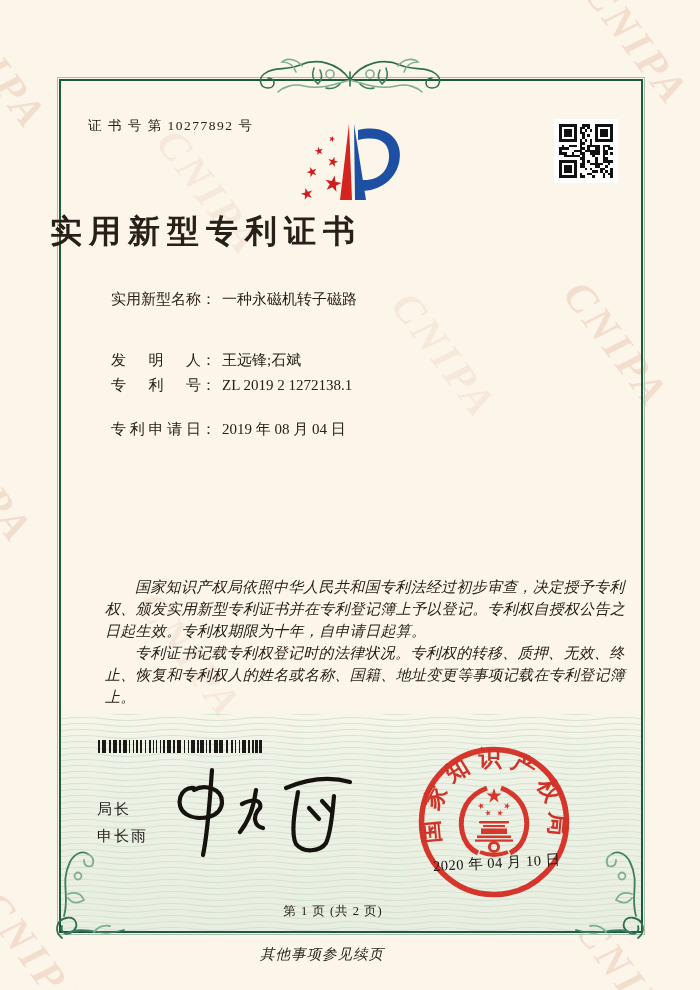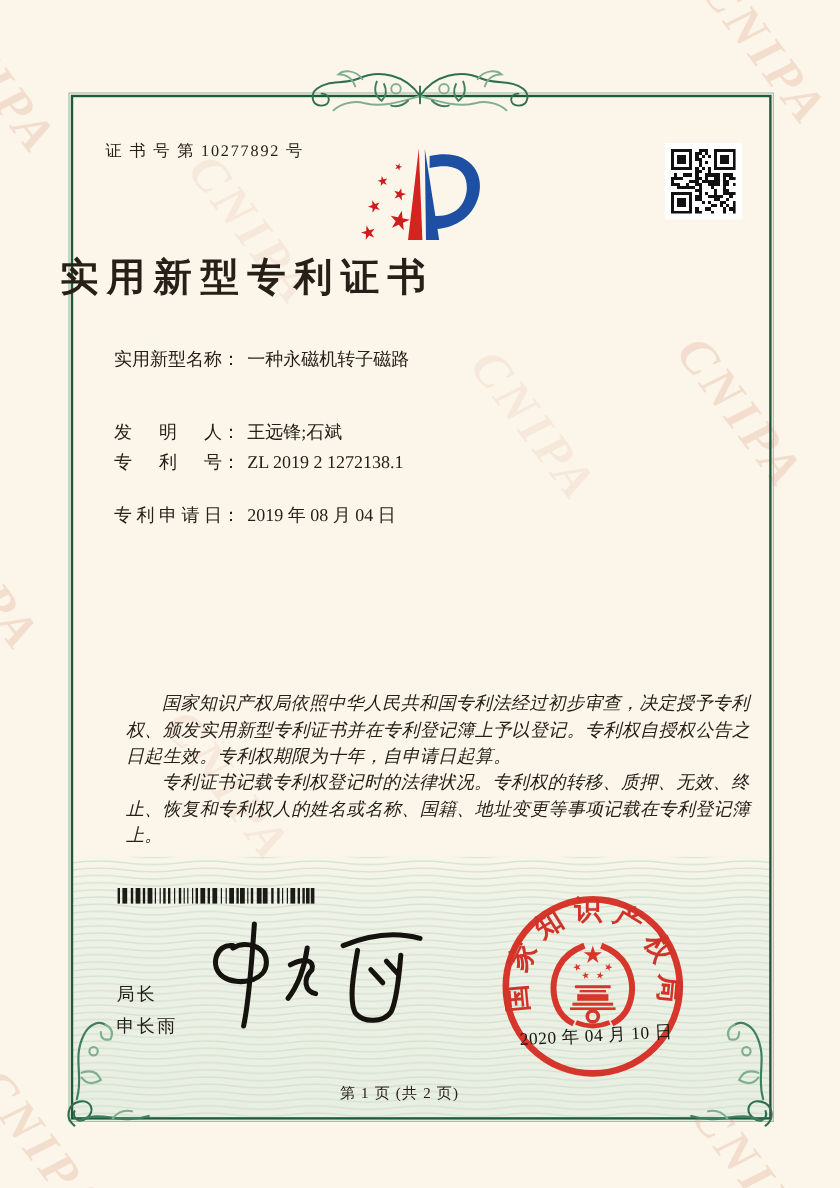--- a/index.html
+++ b/index.html
@@ -19,32 +19,32 @@
   .waves{position:absolute;left:60px;top:704px;z-index:2;}
   
   .certnum{position:absolute;left:88px;top:117px;font-size:13.5px;letter-spacing:1.5px;z-index:4;}
   .logo{position:absolute;left:292px;top:110px;z-index:4;}
   .qrbox{position:absolute;left:554px;top:119px;width:64px;height:64px;background:#fff;z-index:4;
          display:flex;align-items:center;justify-content:center;}
   .title{position:absolute;left:50px;top:210px;width:584px;text-align:left;
          font-size:32px;font-weight:700;letter-spacing:7px;z-index:4;}
   .row{position:absolute;left:95px;font-size:15px;z-index:4;white-space:nowrap;}
   .lbl{display:inline-block;width:90px;text-align:justify;text-align-last:justify;
-       vertical-align:bottom;}
+       vertical-align:bottom;margin-left:16px;}
   .val{margin-left:6px;}
   .grant2{position:absolute;left:267px;top:0;}
   .paras{position:absolute;left:105px;top:576px;width:521px;z-index:4;
          font-style:italic;font-size:15px;line-height:22px;}
   .paras p{margin:0;text-indent:2em;letter-spacing:.3px;}
   .barcode{position:absolute;left:98px;top:740px;width:170px;height:13px;z-index:4;
            display:flex;align-items:stretch;}
   .barcode i{display:block;background:#1c1a17;}
   .official{position:absolute;left:97px;z-index:5;
             font-family:"Liberation Sans","DejaVu Sans",sans-serif;
-            font-size:15px;letter-spacing:2px;color:#23201c;margin-top:19px;}
+            font-size:15px;letter-spacing:2px;color:#23201c;}
   .sig{position:absolute;left:160px;top:756px;z-index:5;}
   .seal{position:absolute;left:409px;top:737px;z-index:6;}
   .sealdate{position:absolute;left:433px;top:853px;width:150px;z-index:7;
             font-size:14.5px;letter-spacing:.5px;color:#17130e;transform:rotate(-3deg);white-space:nowrap;}
   .pageinfo{position:absolute;left:33px;top:903px;width:600px;text-align:center;
             font-size:12.5px;letter-spacing:1px;z-index:5;}
   .footnote{position:absolute;left:22px;top:945px;width:600px;text-align:center;z-index:4;
             font-style:italic;font-size:14.5px;letter-spacing:1px;color:#2b2620;}
 </style>
 </head>
@@ -386,14 +386,15 @@
         <circle cx="0" cy="25" r="4.6" fill="none" stroke="#d5281e" stroke-width="3"></circle>
         <path d="M-16,31 C-33,23 -37,0 -28,-17 C-23,-26 -15,-31 -7,-34" fill="none" stroke="#d5281e" stroke-width="5"></path>
         <path d="M16,31 C33,23 37,0 28,-17 C23,-26 15,-31 7,-34" fill="none" stroke="#d5281e" stroke-width="5"></path>
         <path d="M-14,30 Q0,36 14,30" fill="none" stroke="#d5281e" stroke-width="4"></path>
       </g>
     </g>
   </svg>
   <div class="sealdate">2020 年 04 月 10 日</div>
 
   <div class="pageinfo">第 1 页 (共 2 页)</div>
+  <div class="footnote">其他事项参见续页</div>
 
 </div>
 
 </body></html>

